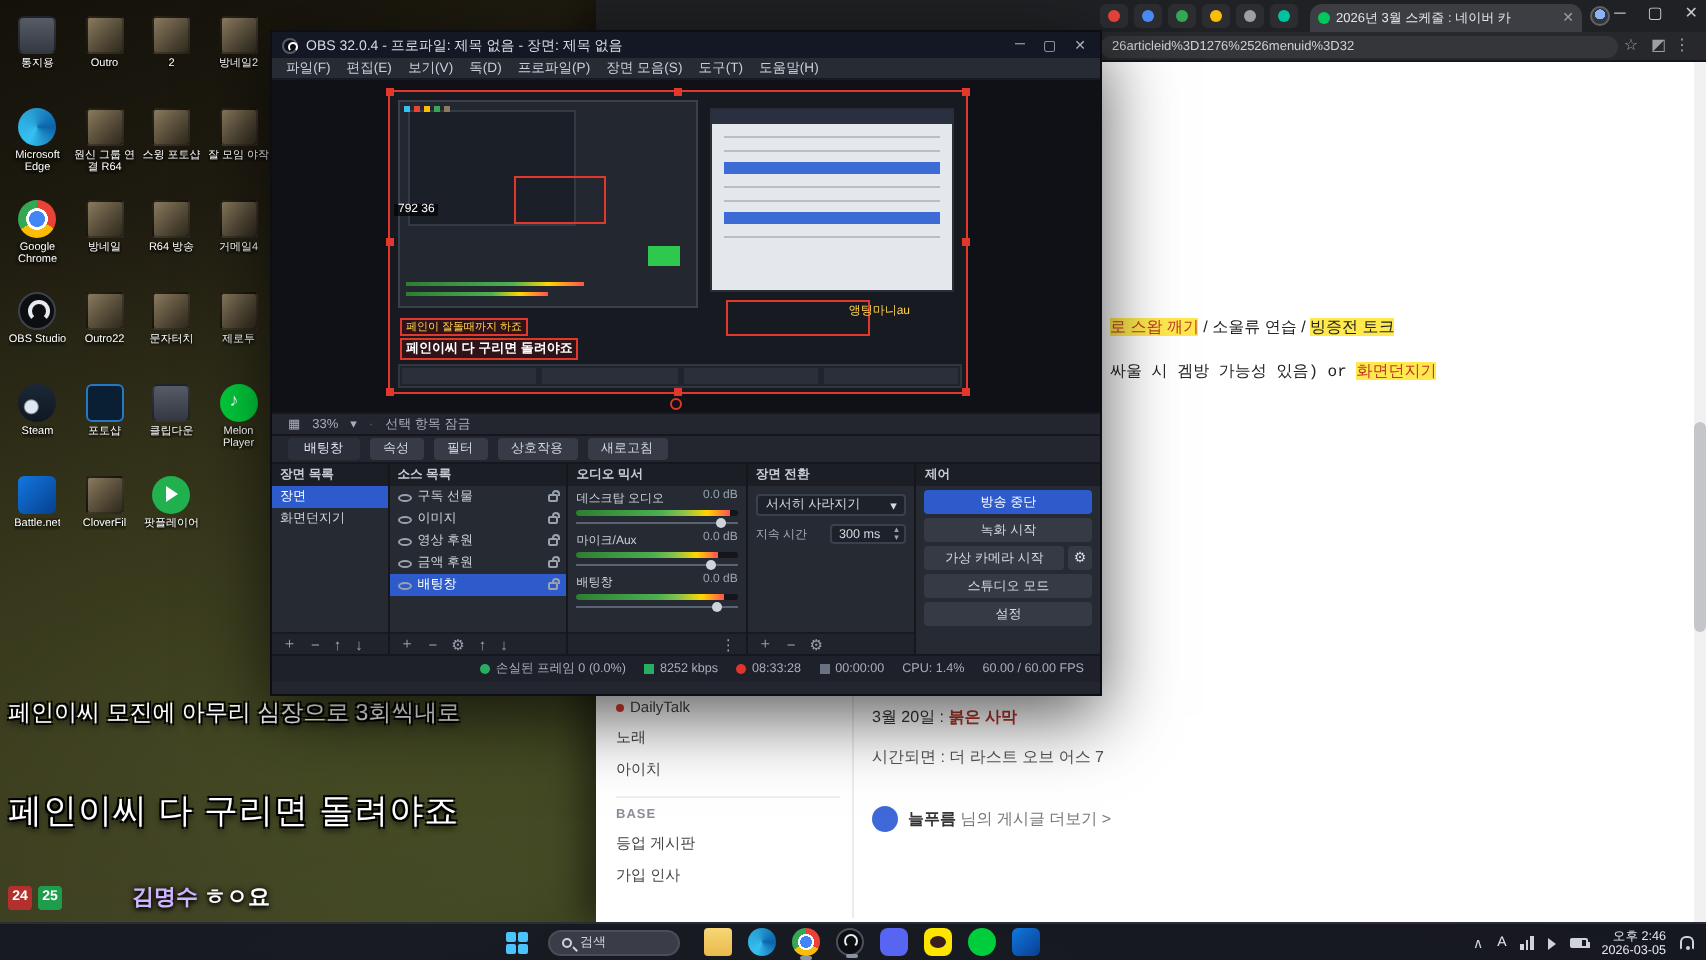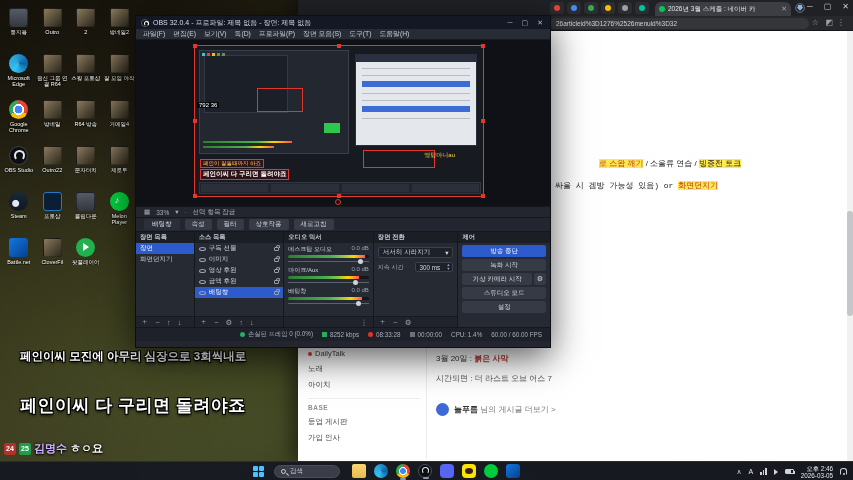--- a/index.html
+++ b/index.html
@@ -34,29 +34,29 @@
   .k-melon { border-radius:50%; background:#00cd3c; position:relative; }
   .k-melon::after { content:"♪"; position:absolute; left:5px; top:3px; font-size:9px; color:#fff; }
   .k-bnet { background:linear-gradient(135deg,#1178e0,#073f8f); border-radius:3px; }
   .k-pot { border-radius:50%; background:#21b14e; position:relative; }
   .k-pot::after { content:""; position:absolute; left:7px; top:5px;
       border-left:6px solid #fff; border-top:4px solid transparent; border-bottom:4px solid transparent; }
   .dlabel { max-width:32px; font-size:5.5px; line-height:6px; color:#fff; text-align:center;
       text-shadow:0 1px 2px #000, 0 0 2px #000; max-height:12px; overflow:hidden; }
 
   
-  .subtitle { position:absolute; left:20px; z-index:6; color:#fff; font-weight:bold; font-size:11.5px;
+  .subtitle { position:absolute; left:4px; z-index:6; color:#fff; font-weight:normal; font-size:11.5px;
       text-shadow:-1px -1px 0 #000,1px -1px 0 #000,-1px 1px 0 #000,1px 1px 0 #000,0 2px 3px #000; white-space:nowrap; }
   .subtitle.big { font-size:17px; letter-spacing:.5px; }
   #chatline { position:absolute; left:4px; top:441px; z-index:6; display:flex; align-items:center; gap:3px;
       font-size:11px; font-weight:bold; text-shadow:0 1px 2px #000,0 0 3px #000; }
   .badge { display:inline-flex; align-items:center; justify-content:center; width:12px; height:12px;
       border-radius:2px; font-size:7px; color:#fff; text-shadow:none; }
   .b-red { background:#b3302c; } .b-green { background:#1e9e4a; }
-  .chat-name { color:#cdb4ff; } .chat-msg { color:#fff; }
+  .chat-name { color:#cdb4ff;margin-left:32px; } .chat-msg { color:#fff; }
 
   
   #browser { position:absolute; left:298px; top:0; width:555px; height:461px; z-index:10;
       background:#202124; box-shadow:-6px 0 18px rgba(0,0,0,.5); }
   .b-tabs { position:relative; height:16px; background:#202124; }
   .pinned { position:absolute; top:2px; width:14px; height:12px; background:#2b2d31; border-radius:3px; }
   .pinned i { display:block; width:6px; height:6px; border-radius:50%; margin:3px auto; }
   .tab-active { position:absolute; left:357px; top:2px; width:136px; height:14px; background:#3c3e44;
       border-radius:6px 6px 0 0; display:flex; align-items:center; gap:3px; padding:0 4px; }
   .tab-fav { width:6px; height:6px; border-radius:50%; background:#03c75a; flex:0 0 auto; }
@@ -349,21 +349,21 @@
       <div class="url-pill">
         <span class="url-text">26articleid%3D1276%2526menuid%3D32</span>
       </div>
       <span class="addr-ic" style="right:34px;">☆</span>
       <span class="addr-ic" style="right:20px;">◩</span>
       <span class="addr-ic" style="right:8px;">⋮</span>
     </div>
     <div class="b-content">
 
       <div class="abs" style="left:257px; top:127px; font-size:8px; white-space:nowrap;">
-        <span style="color:#c0392b;margin-left:44px;" class="hl-y">로 스왑 깨기</span><span style="color:#222;"> / 소울류 연습 / </span><span class="hl-y" style="color:#222;">빙증전 토크</span>
+        <span style="color:#c0392b;" class="hl-y">로 스왑 깨기</span><span style="color:#222;"> / 소울류 연습 / </span><span class="hl-y" style="color:#222;">빙증전 토크</span>
       </div>
       <div class="abs" style="left:257px; top:149px; font-size:8px; white-space:nowrap;">
         <span style="color:#222;font-family:Liberation Mono, monospace;">싸울 시 겜방 가능성 있음) or </span><span class="hl-y" style="color:#c0392b;">화면던지기</span>
       </div>
 
       <div class="abs" style="left:10px; top:318px; width:112px;">
         <div class="board-item">
             <span class="board-dot"></span>
             <span>DailyTalk</span>
           </div>

